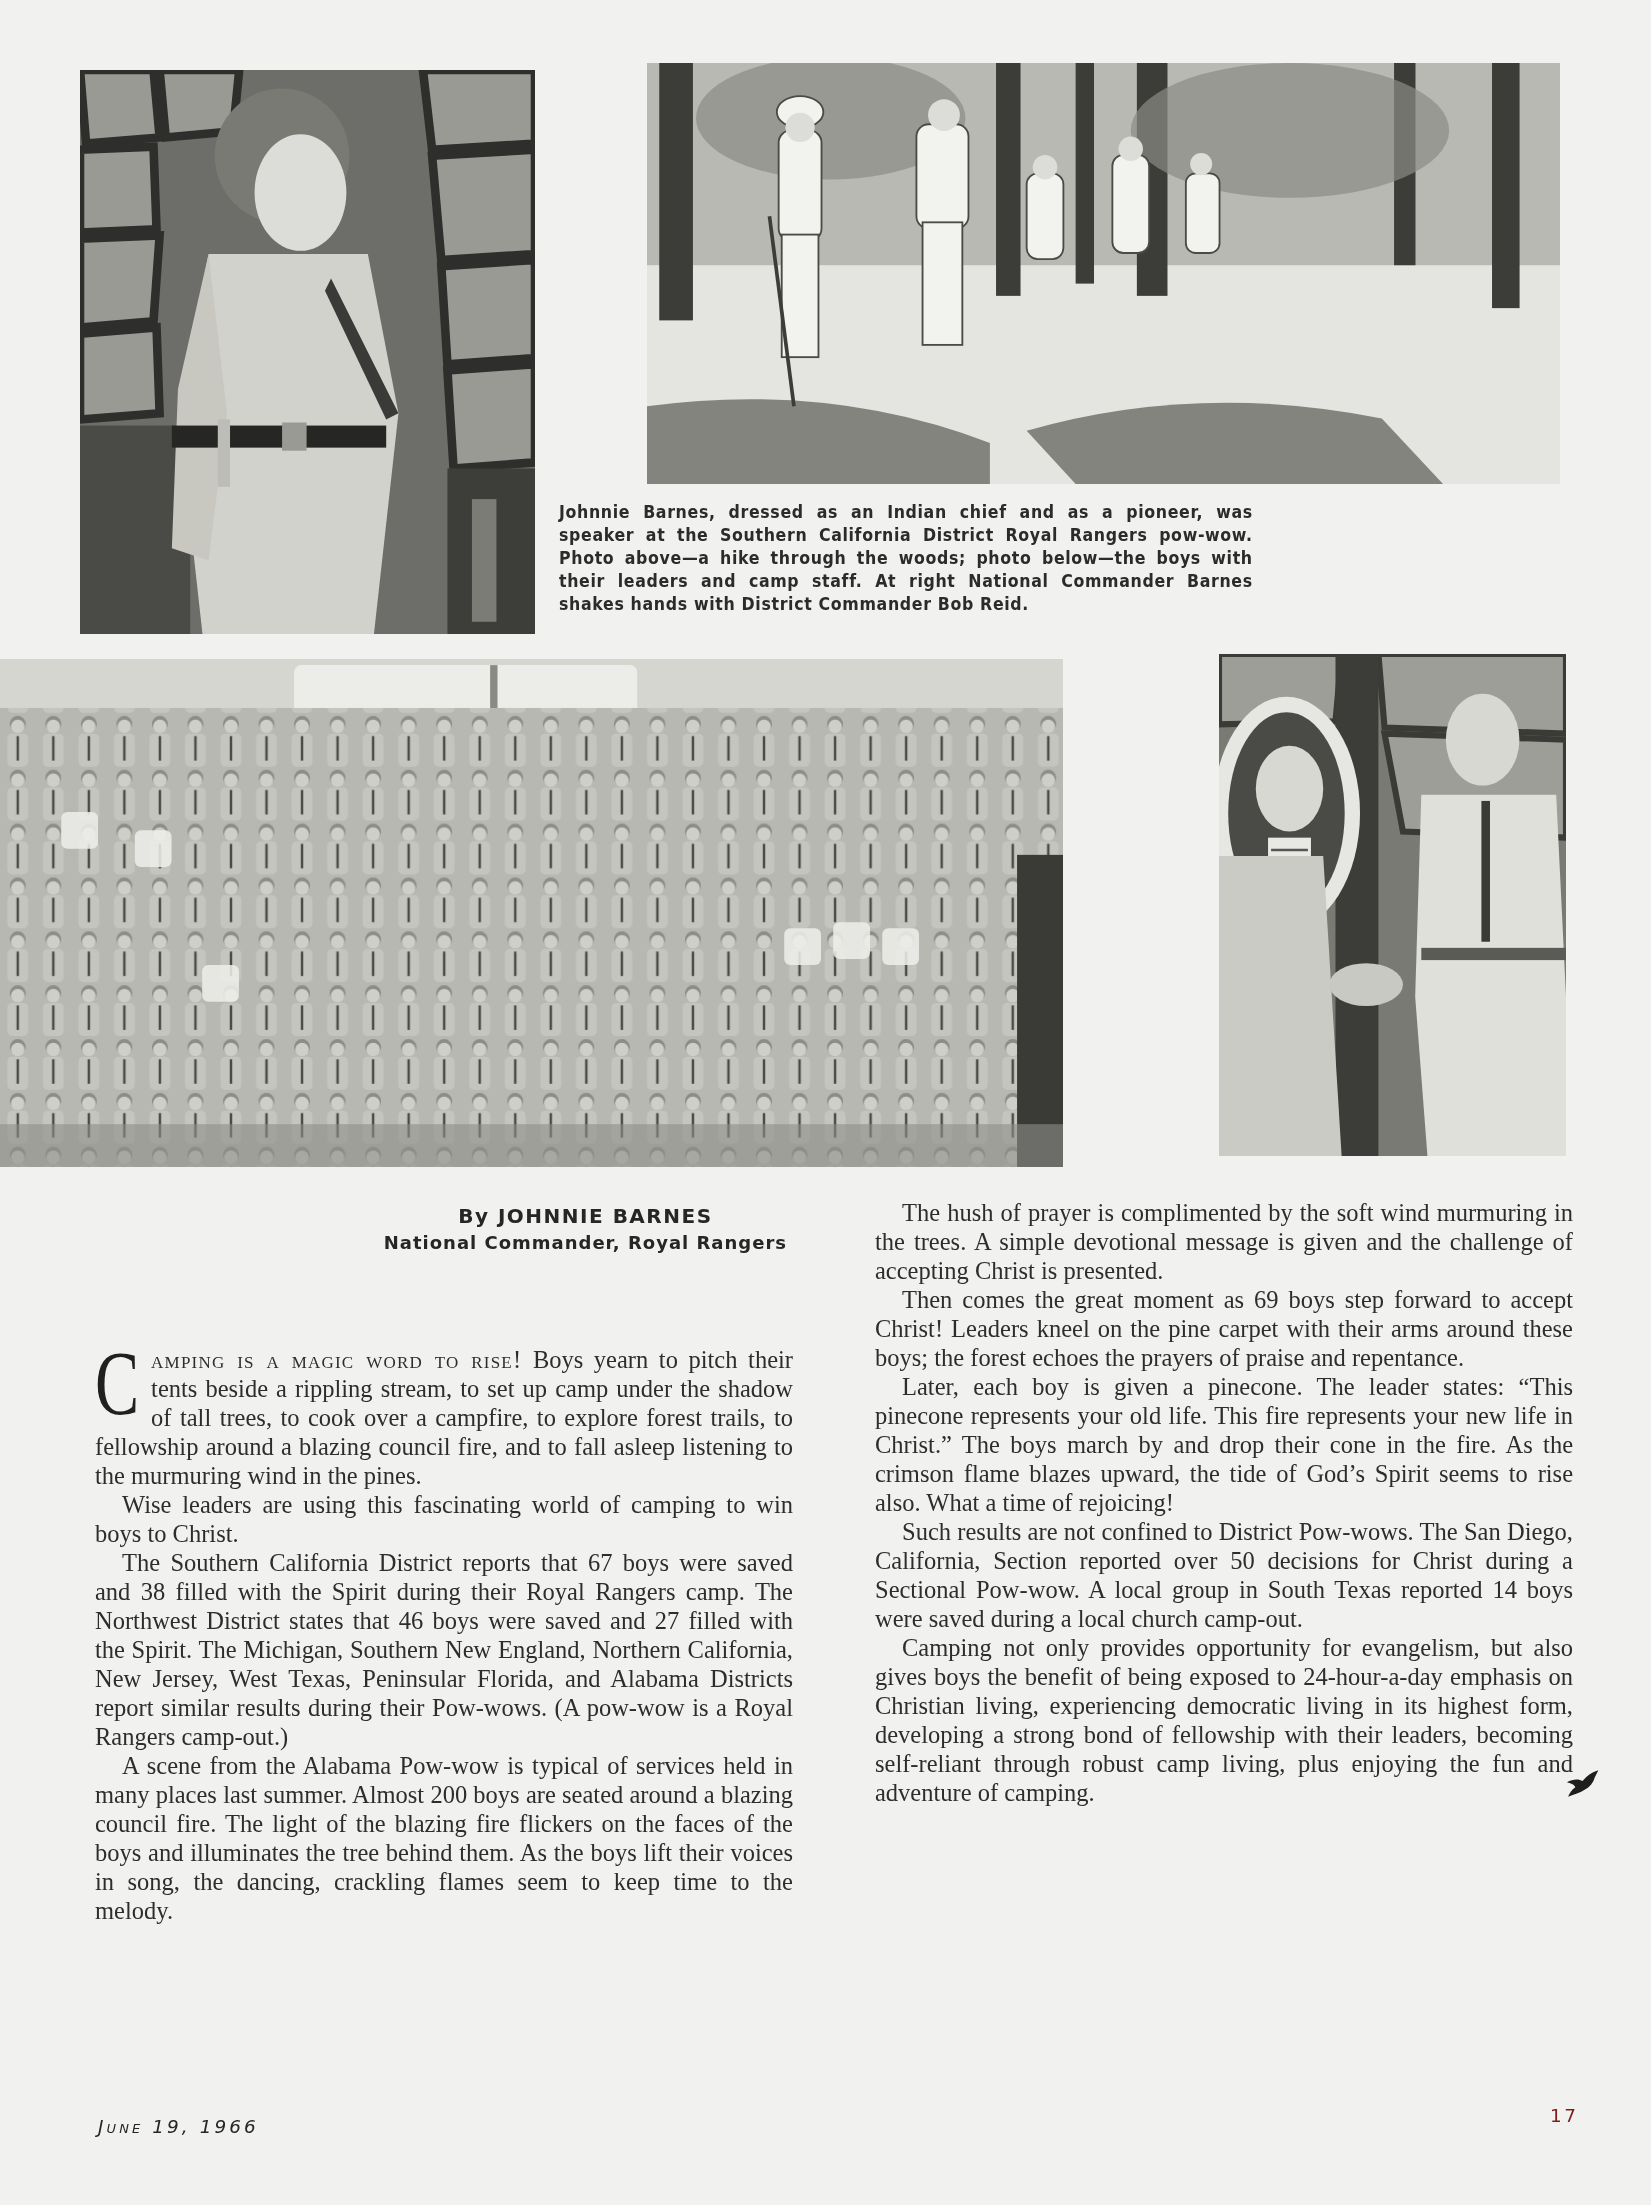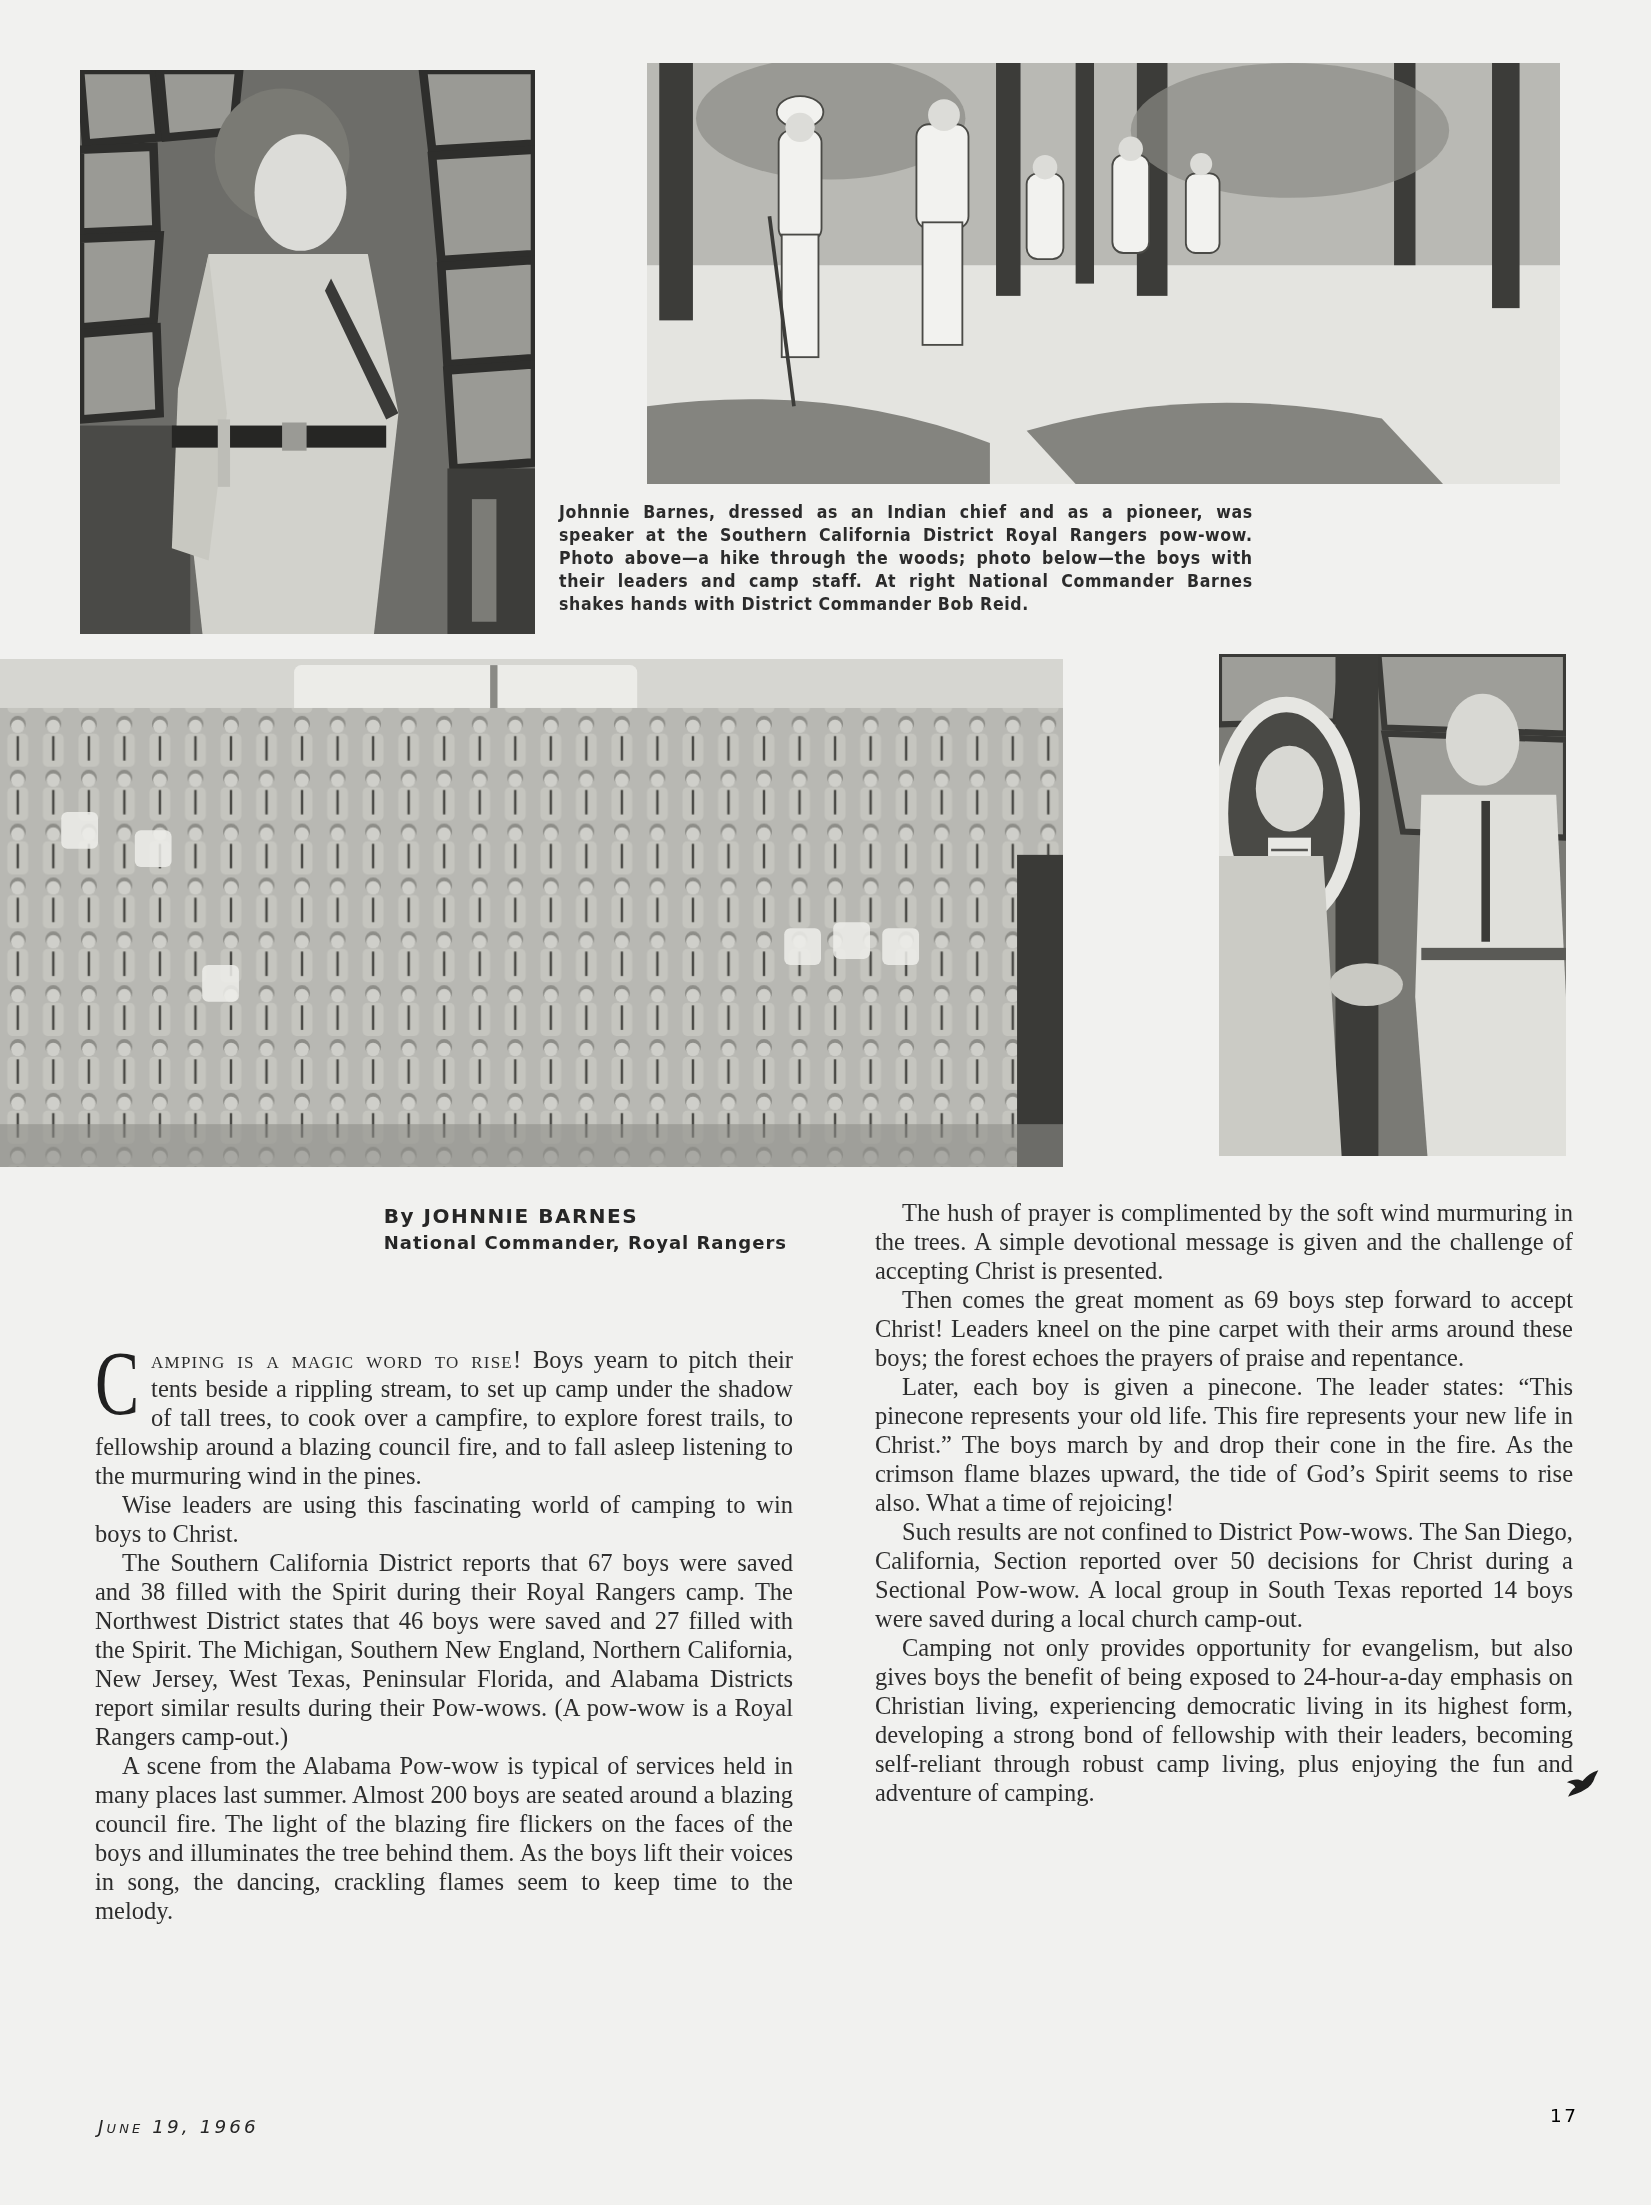--- a/index.html
+++ b/index.html
@@ -35,21 +35,21 @@
       color: #2b2b2b;
       transform: scaleX(0.93);
       transform-origin: left top;
     }
 
     .byline {
       position: absolute;
       right: 865px; top: 1202px;
       font-family: "DejaVu Sans", sans-serif;
       font-weight: bold;
-      text-align: left;
+      text-align: center;
       color: #262626;
     }
     .byline .by { font-size: 20px; line-height: 28px; letter-spacing: 1.5px; }
     .byline .title { font-size: 18px; line-height: 26px; letter-spacing: 1px; }
 
     .col {
       position: absolute;
       font-family: "Liberation Serif", "DejaVu Serif", serif;
       font-size: 24.5px;
       line-height: 29px;
@@ -93,21 +93,21 @@
       letter-spacing: 3.1px;
       color: #262626;
       font-style: italic;
     }
     .footer-page {
       position: absolute;
       left: 1550px; top: 2105px;
       font-family: "DejaVu Sans", sans-serif;
       font-size: 18.4px;
       letter-spacing: 2.5px;
-      color: #000000;
+      color: #7f1d1d;
     }
   </style>
 </head>
 <body>
 
 <div class="photo" id="photo-pioneer">
   <svg viewBox="0 0 743 920" preserveAspectRatio="none">
     <rect width="743" height="920" fill="#6d6d69"></rect>
 
     <g fill="#9a9a95" stroke="#2e2e2c" stroke-width="14">

